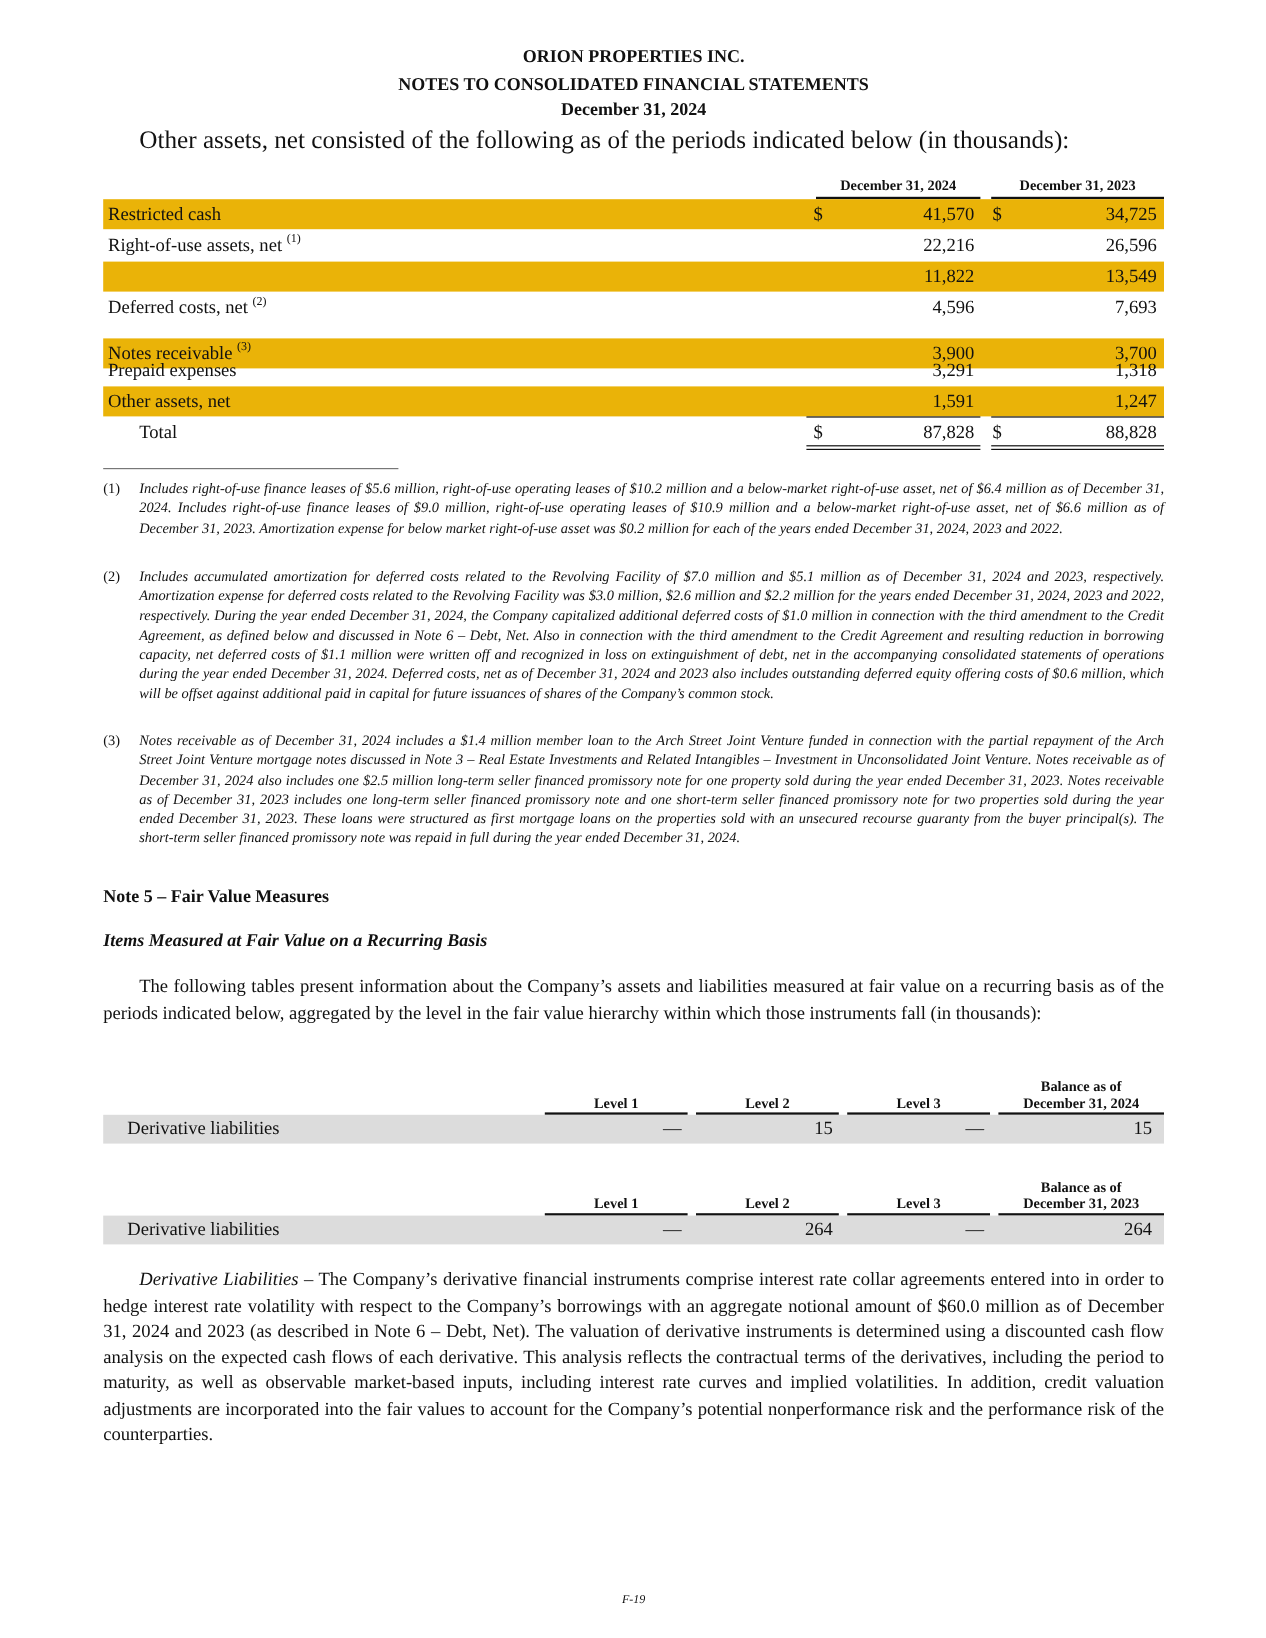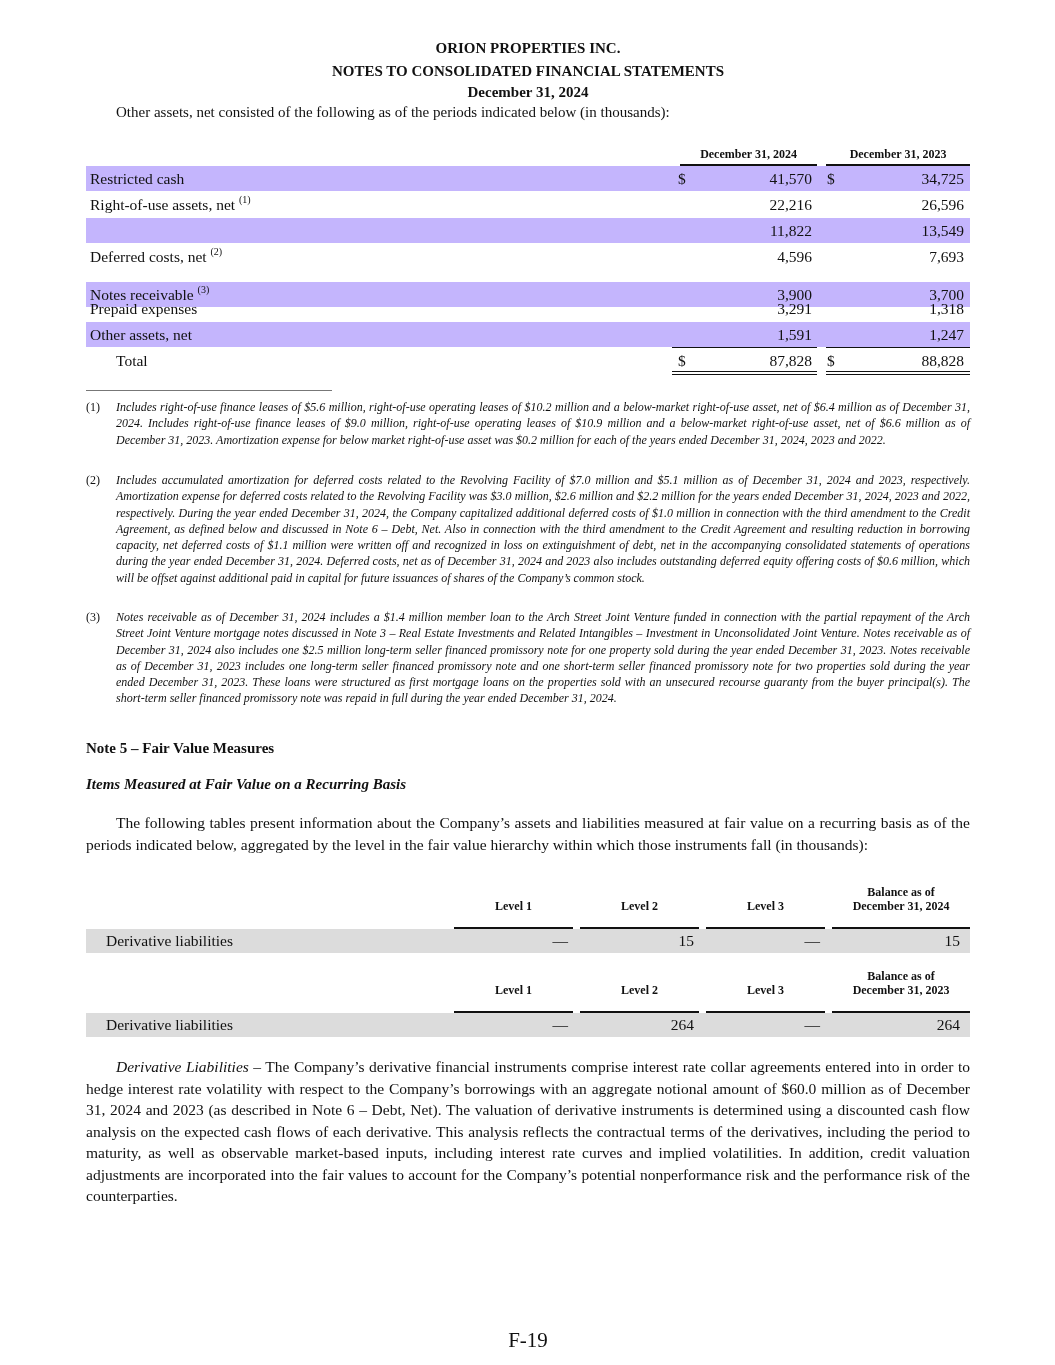--- a/index.html
+++ b/index.html
@@ -5,29 +5,29 @@
   html, body { margin: 0; padding: 0; background: #ffffff; }
   body {
     width: 1055px; height: 1365px; position: relative; overflow: hidden;
     font-family: "Liberation Serif", "DejaVu Serif", serif; color: #111;
   }
   .page { position: absolute; left: 86px; top: 0; width: 884px; }
   .hdr { text-align: center; font-weight: bold; font-size: 15px; line-height: 19px; }
   .hdr1 { position: absolute; left: 0; width: 884px; top: 39px; }
   .hdr2 { position: absolute; left: 0; width: 884px; top: 62px; }
   .hdr3 { position: absolute; left: 0; width: 884px; top: 83px; }
-  .intro { position: absolute; left: 30px; top: 104px; font-size: 15px; }
+  .intro { position: absolute; left: 30px; top: 104px; font-size: 21px; }
 
   
   .tbl1 { position: absolute; left: 0; top: 146px; width: 884px; }
   .colhead { position: absolute; top: 0; font-weight: bold; font-size: 12px; text-align: center; height: 18px; border-bottom: 2px solid #111; line-height: 16px; }
   .ch1 { left: 594px; width: 137px; }
   .ch2 { left: 740px; width: 144px; }
   .row { position: absolute; left: 0; width: 884px; height: 25px; font-size: 15.5px; line-height: 25px; }
-  .row.shade { background: #c4b5fd; }
+  .row.shade { background: #eab308; }
   .row .lbl { position: absolute; left: 4px; }
   .row .lbl sup { font-size: 10px; vertical-align: top; position: relative; top: -5px; }
   .row .cur1 { position: absolute; left: 592px; }
   .row .v1 { position: absolute; right: 158px; }
   .row .cur2 { position: absolute; left: 741px; }
   .row .v2 { position: absolute; right: 6px; }
   .row.total .lbl { left: 30px; }
   .ul-single { position: absolute; height: 0; border-top: 1px solid #111; }
   .ul-double { position: absolute; height: 2px; border-top: 1px solid #111; border-bottom: 1px solid #111; }
 
@@ -35,25 +35,25 @@
   .fn { position: absolute; left: 0; width: 884px; font-size: 12px; line-height: 16.3px; }
   .fn .num { position: absolute; left: 0; top: 0; }
   .fn .txt { margin-left: 30px; text-align: justify; font-style: italic; }
 
   .note-title { position: absolute; left: 0; top: 740px; font-weight: bold; font-size: 15px; }
   .note-sub { position: absolute; left: 0; top: 776px; font-weight: bold; font-style: italic; font-size: 15px; }
   .para { position: absolute; left: 0; width: 884px; font-size: 15.5px; line-height: 21.5px; text-align: justify; text-indent: 30px; }
 
   
   .fvt { position: absolute; left: 0; width: 884px; }
-  .fvh { position: absolute; bottom: 0; font-weight: bold; font-size: 12px; text-align: center; line-height: 14px; border-bottom: 2px solid #111; padding-bottom: 14px; }
+  .fvh { position: absolute; bottom: 0; font-weight: bold; font-size: 12px; text-align: center; line-height: 14px; border-bottom: 2px solid #111; padding-bottom: 1px; }
   .fvrow { position: absolute; left: 0; width: 884px; height: 24px; background: #dcdcdc; font-size: 15.5px; line-height: 24px; }
   .fvrow .lbl { position: absolute; left: 20px; }
   .fvrow .c { position: absolute; text-align: right; }
-  .pgnum { position: absolute; left: 0; width: 884px; top: 1328px; text-align: center; font-size: 21px; }
+  .pgnum { position: absolute; left: 0; width: 884px; top: 1328px; text-align: center; font-size: 10px; font-style: italic; }
 </style>
 </head>
 <body>
 
 <div class="page">
   <div class="hdr hdr1">ORION PROPERTIES INC.</div>
   <div class="hdr hdr2">NOTES TO CONSOLIDATED FINANCIAL STATEMENTS</div>
   <div class="hdr hdr3">December 31, 2024</div>
   <div class="intro">Other assets, net consisted of the following as of the periods indicated below (in thousands):</div>
 

